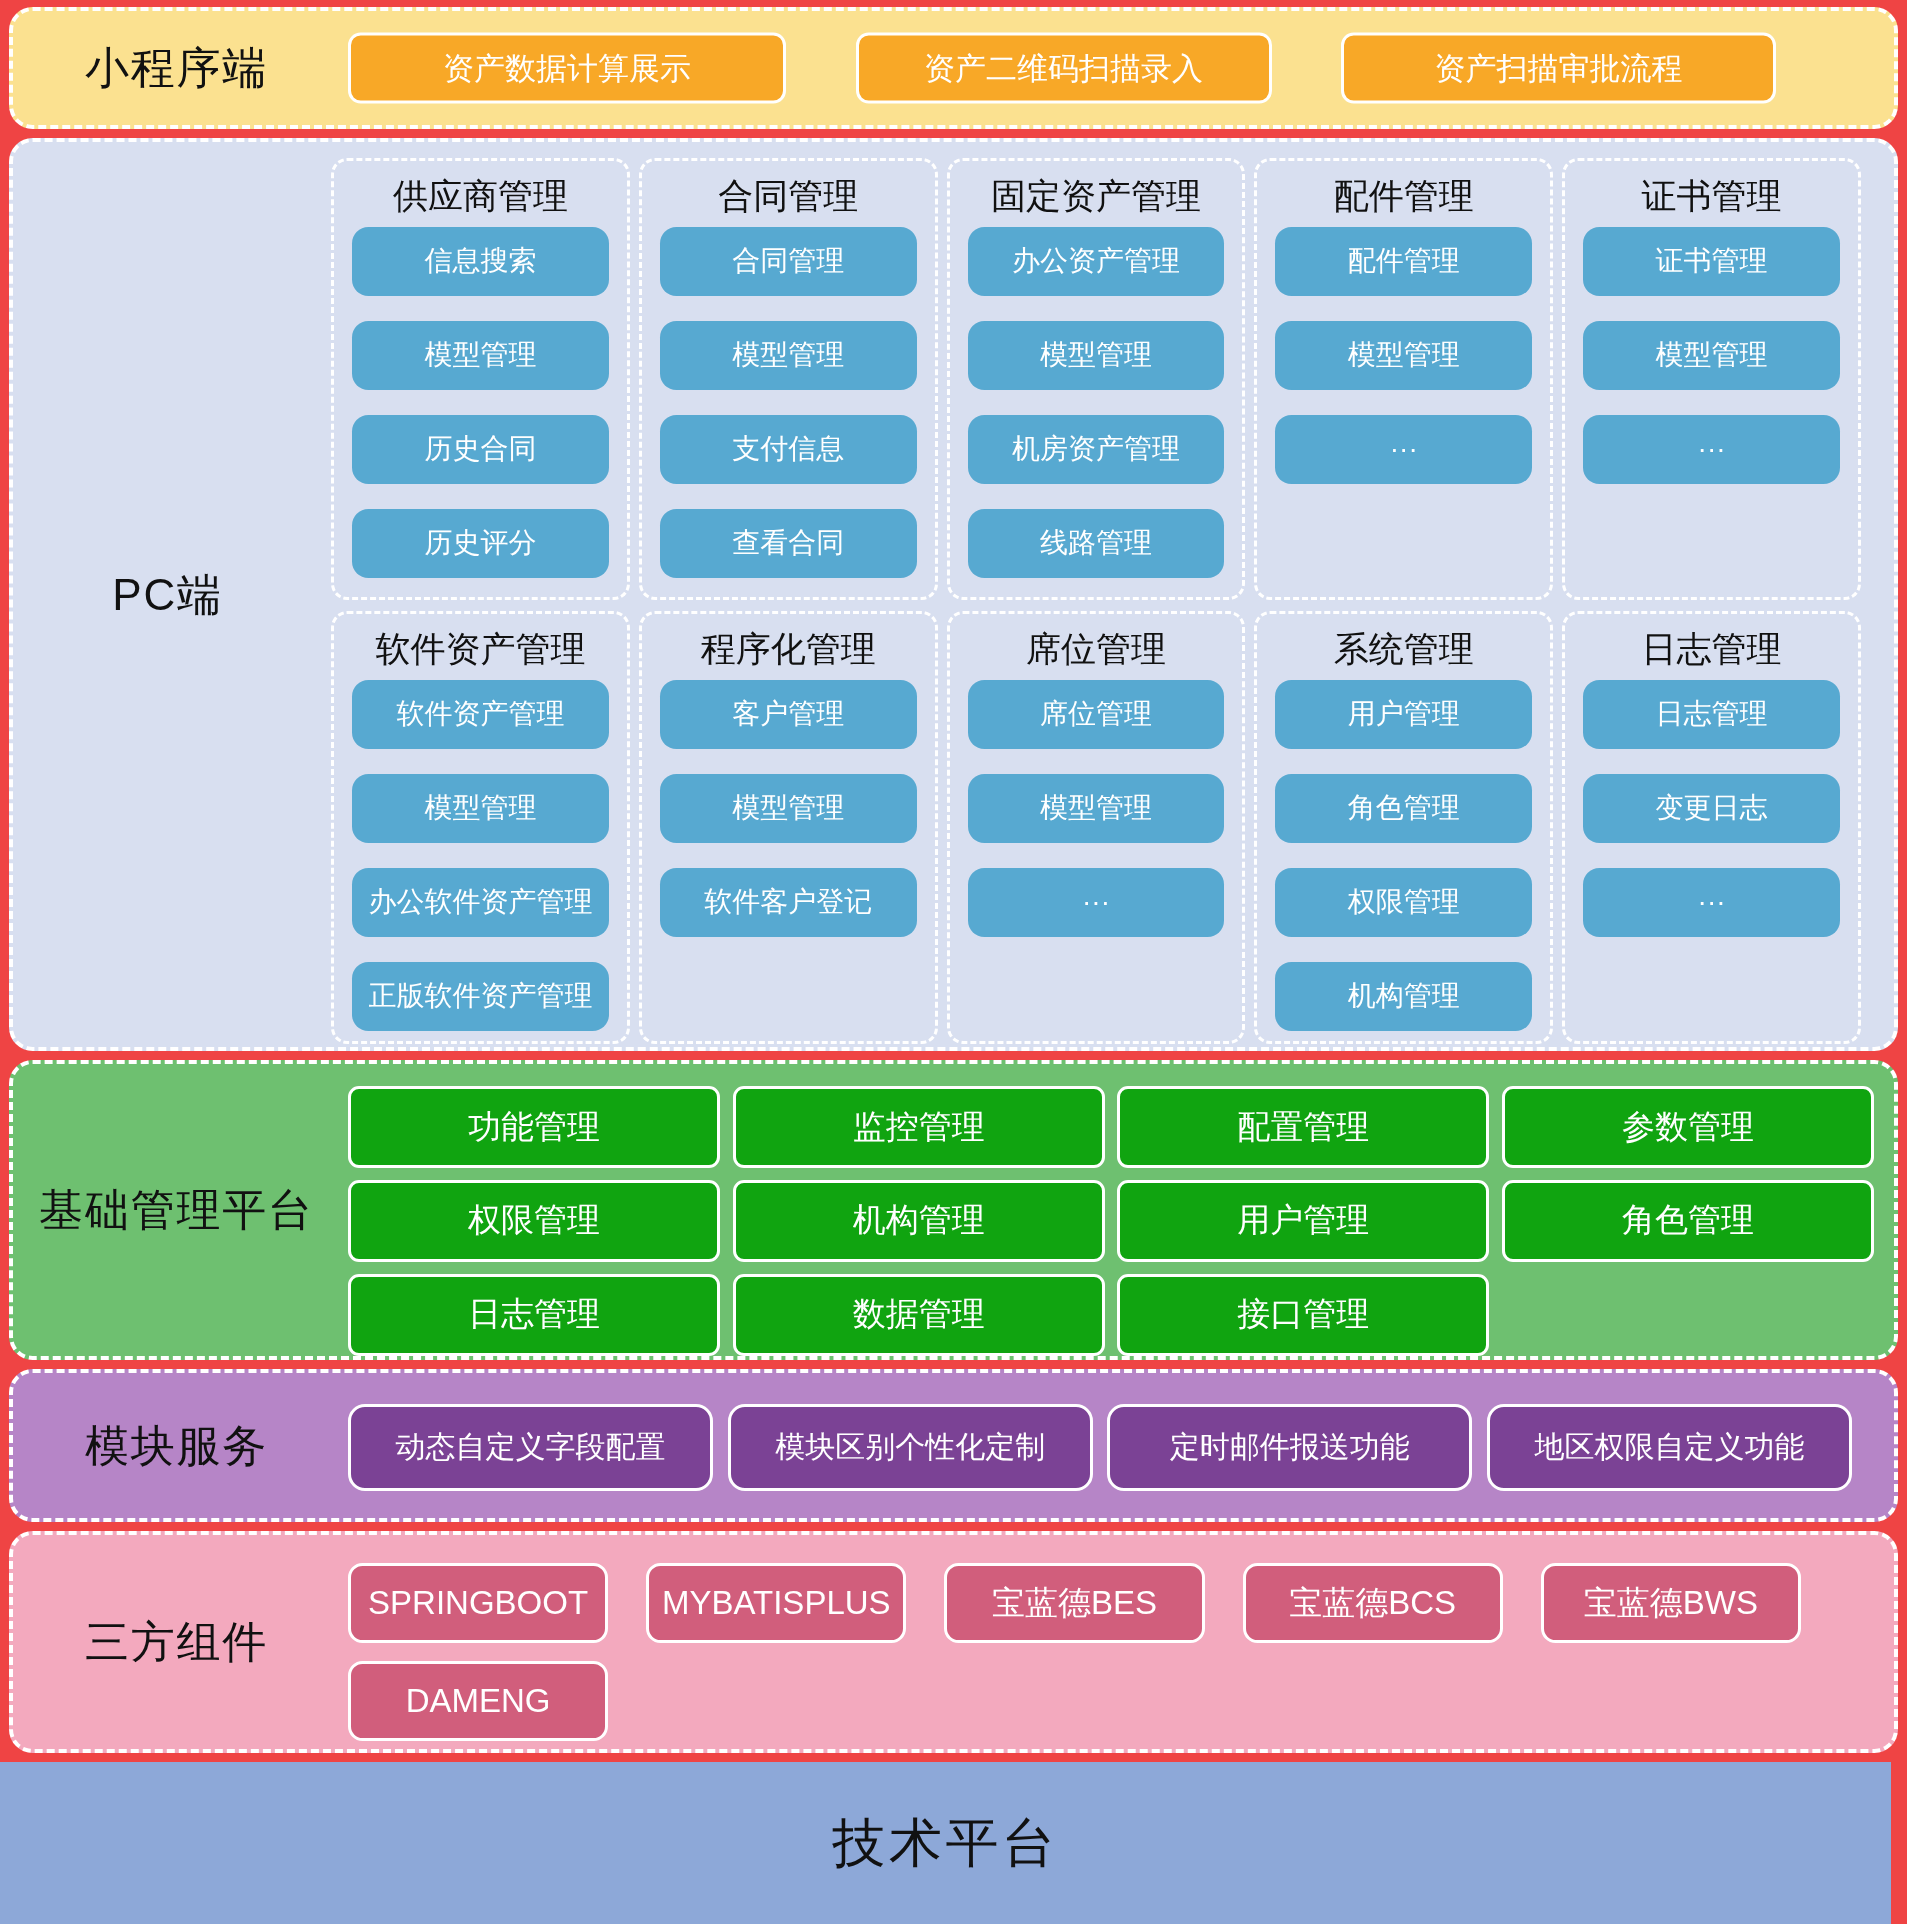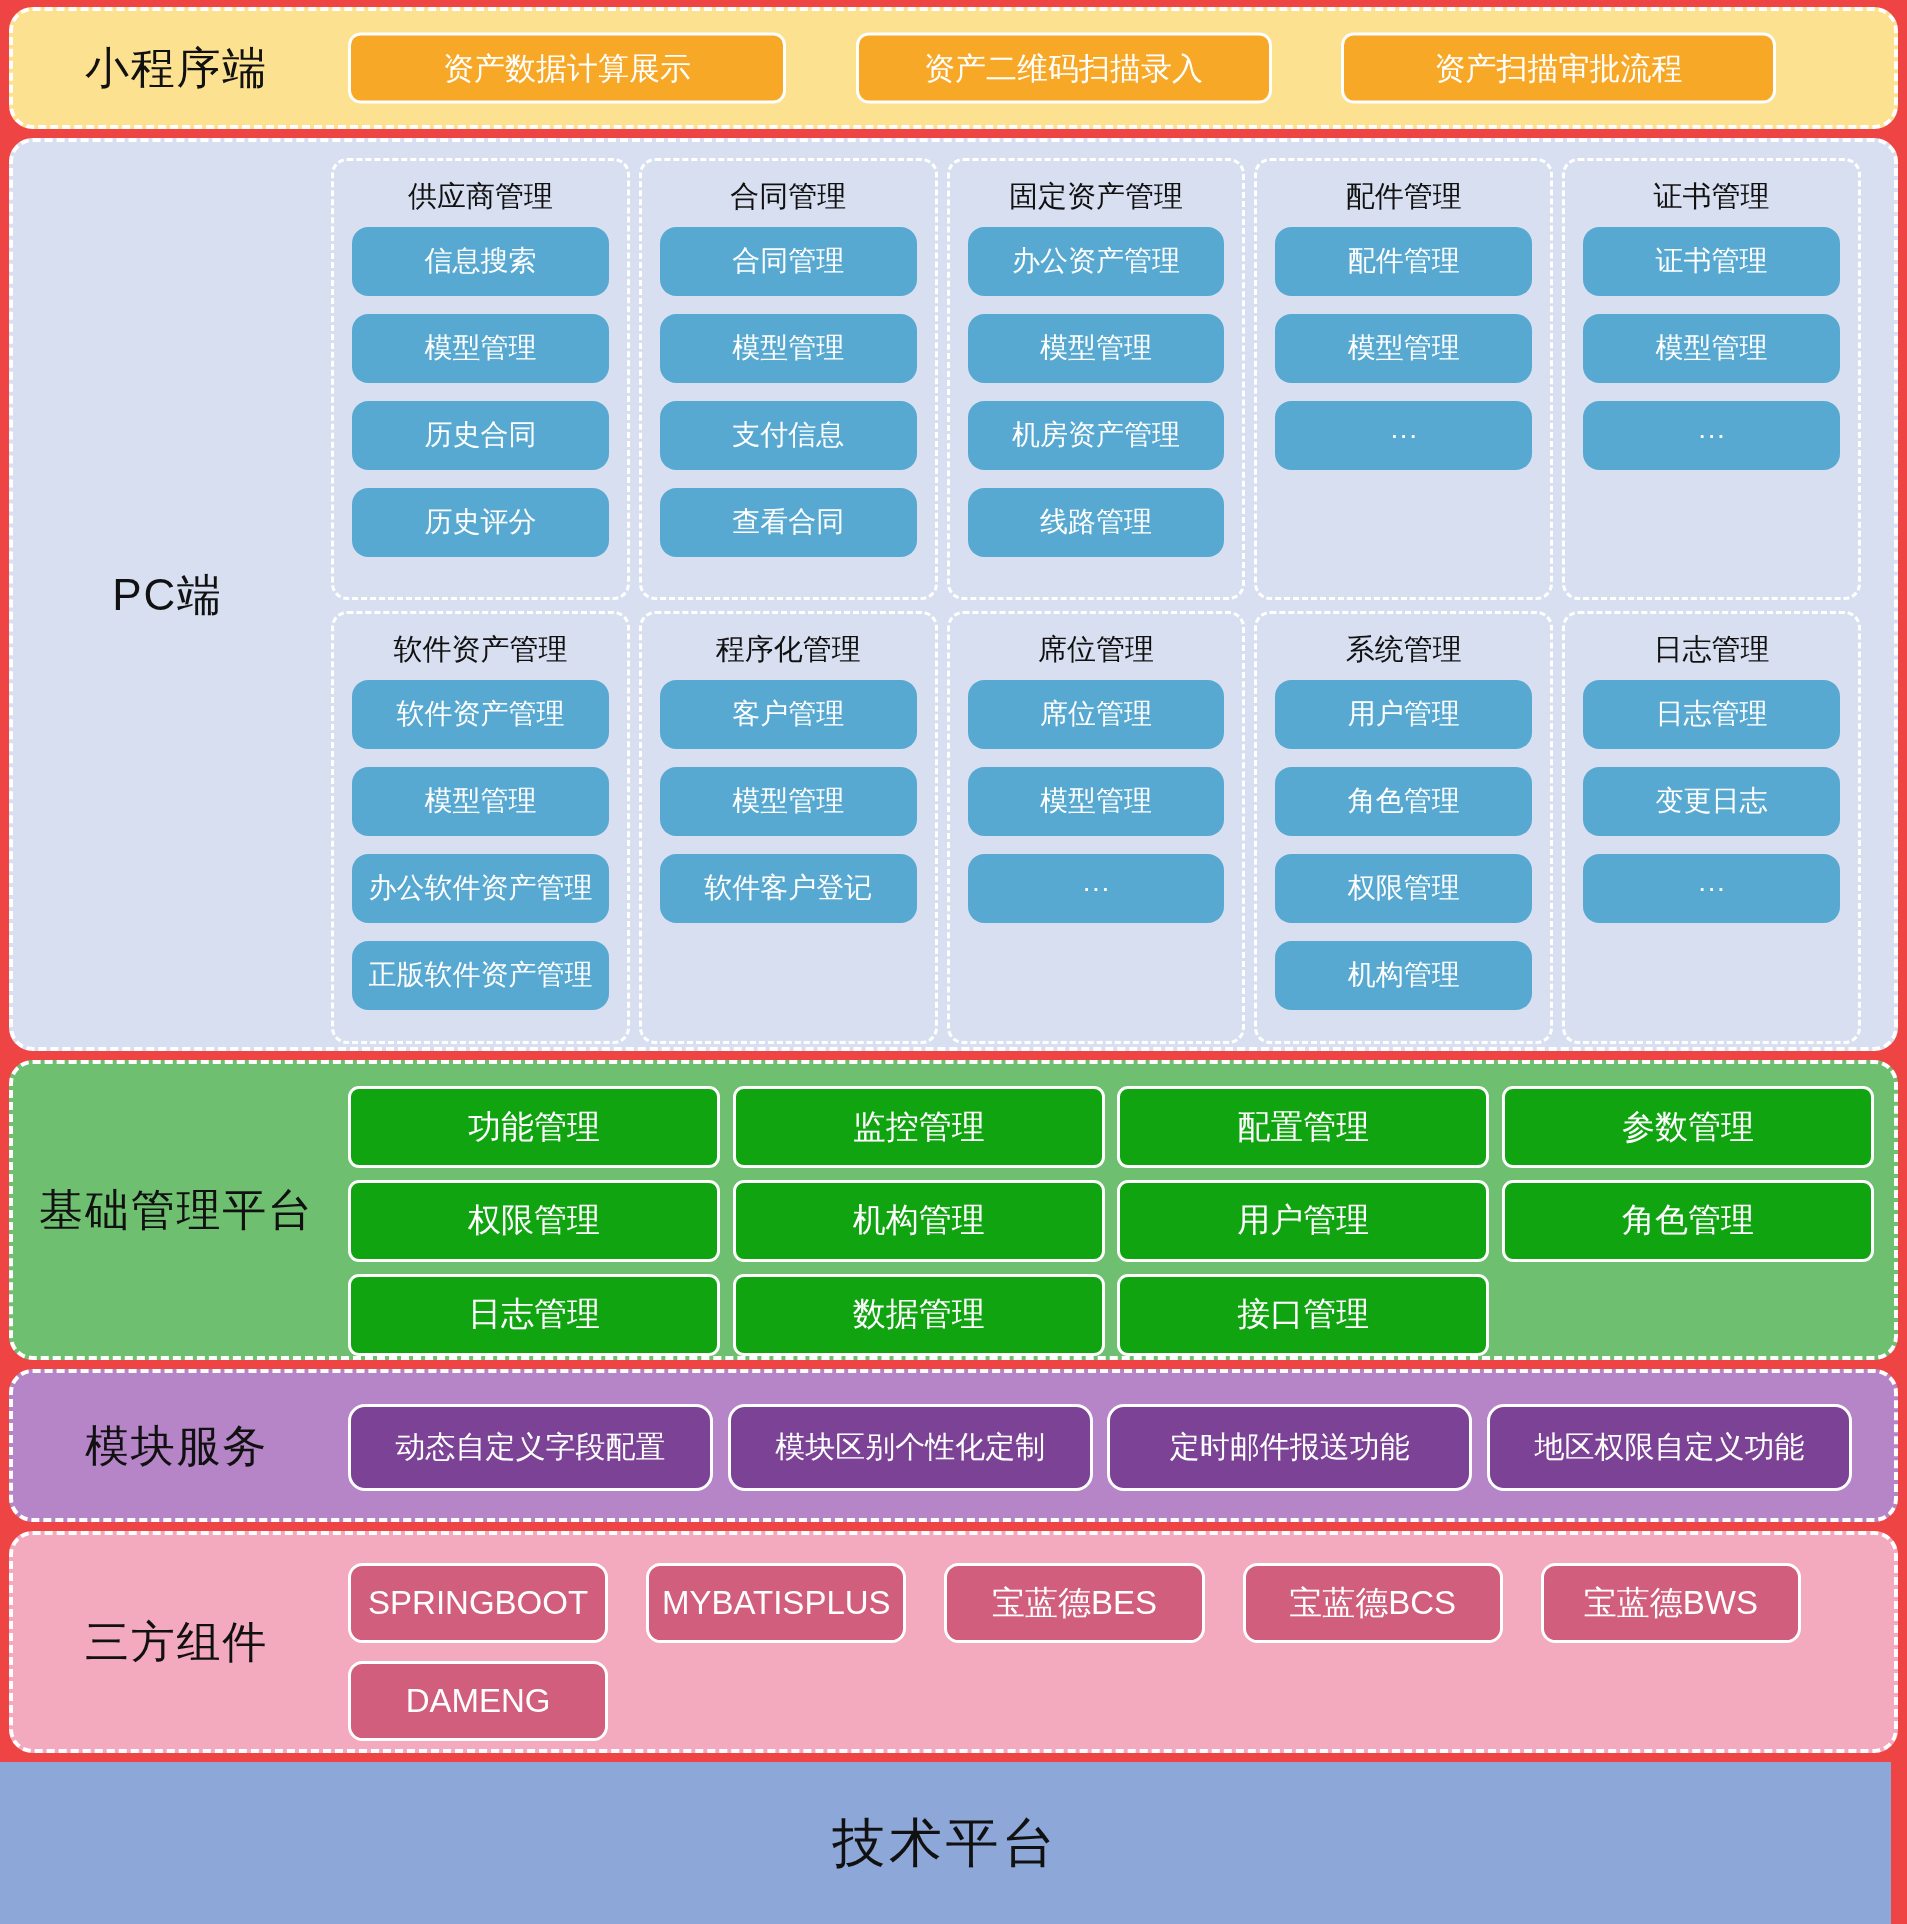--- a/index.html
+++ b/index.html
@@ -37,26 +37,26 @@
   .sec.pc{top:138px;height:913px;background:#D8DFF0;}
   .pc-rows{position:absolute;left:318px;right:33px;top:16.4px;bottom:11px;}
   .pc-row{position:absolute;left:0;right:0;display:flex;gap:9px;}
   .pc-row-0{top:0;height:442px;}
   .pc-row-1{top:453px;height:433px;}
   .group{
     flex:1;box-sizing:border-box;border:3.6px dashed #fff;border-radius:16.4px;
     padding:0 18px;display:flex;flex-direction:column;min-width:0;
   }
   .group-title{
-    text-align:center;font-size:29px;line-height:40px;margin:14.5px 0 11px;color:#111;
+    text-align:center;font-size:35px;line-height:40px;margin:14.5px 0 11px;color:#111;
     white-space:nowrap;
   }
   .btn.blue{
     background:#57A9D1;border:none;border-radius:16.4px;height:69px;
-    font-size:28px;margin-bottom:18px;flex:none;
+    font-size:28px;margin-bottom:25px;flex:none;
   }
   
   .sec.platform{top:1060px;height:300px;background:#6EC070;}
   .platform-grid{
     position:absolute;left:335px;top:22px;width:1526px;
     display:grid;grid-template-columns:repeat(4,1fr);column-gap:12.7px;row-gap:11.8px;
   }
   .btn.green{
     background:#10A410;border:3.6px solid #fff;border-radius:11px;height:82px;font-size:33px;
   }

